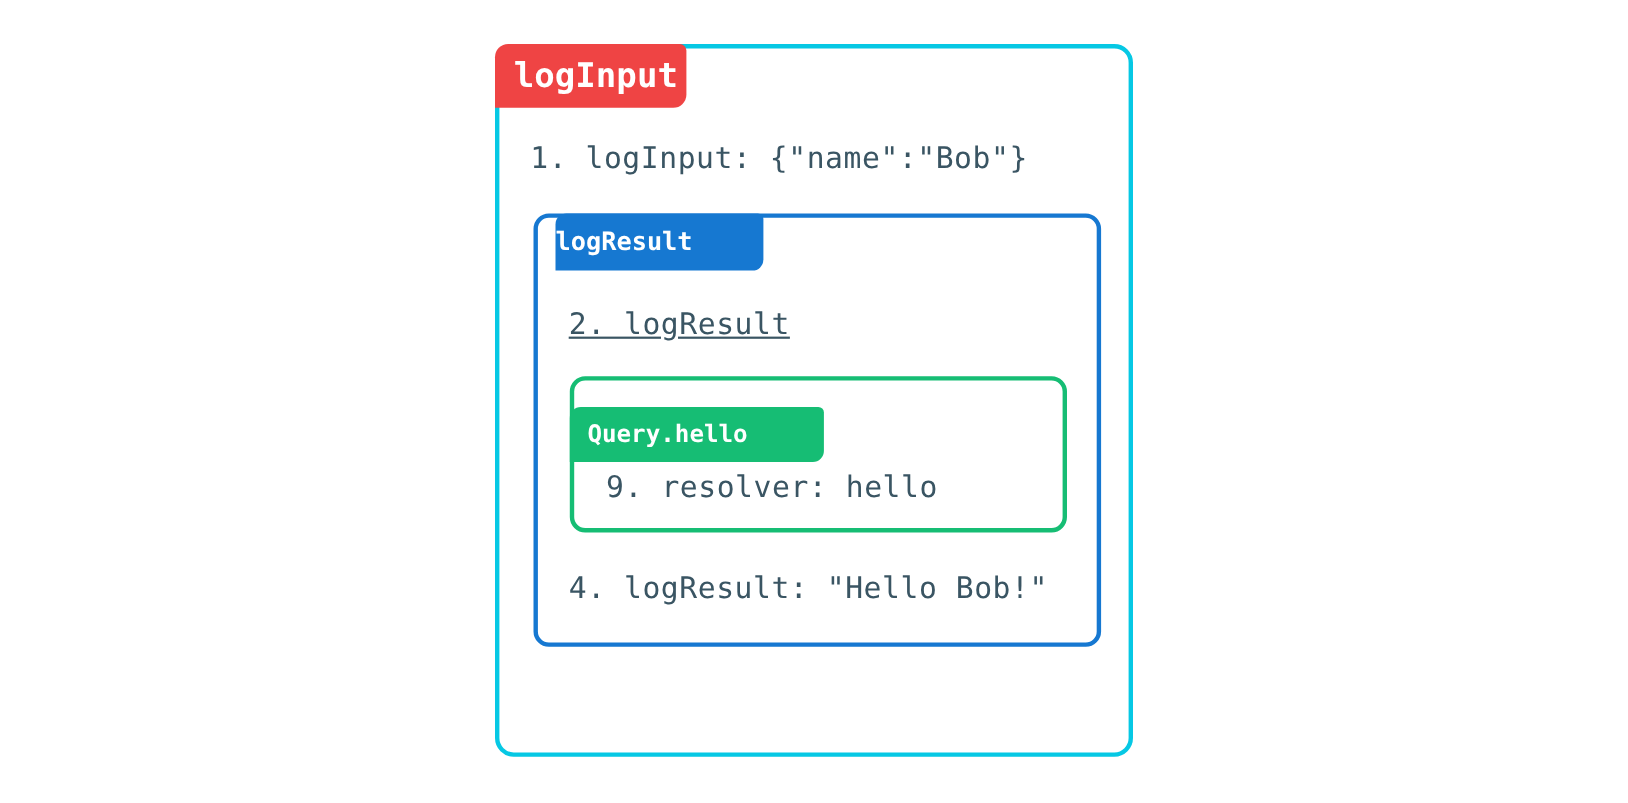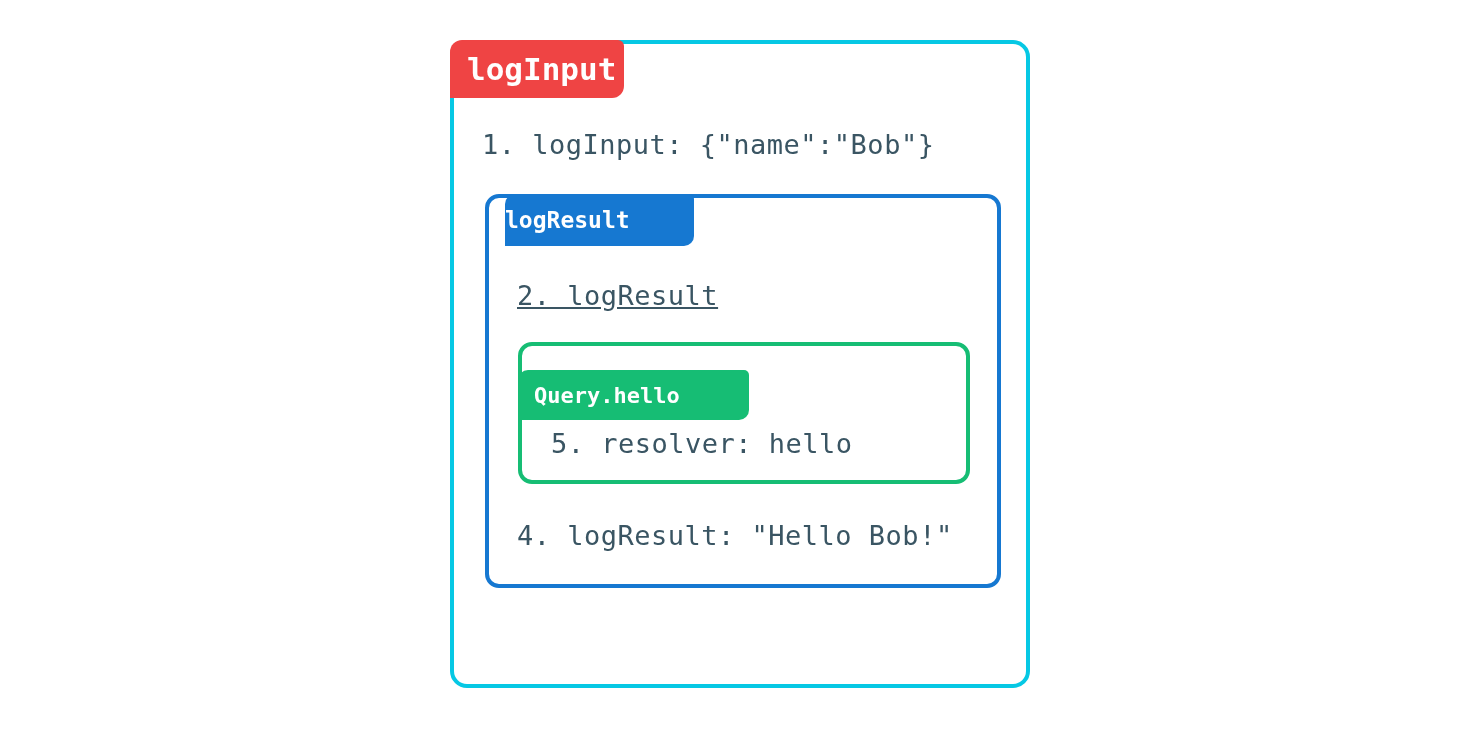--- a/index.html
+++ b/index.html
@@ -133,21 +133,21 @@
     <div class="trace-box box-middle">
 
       <div class="box-tab tab-middle">logResult</div>
 
       <div class="log-line line-2">2. logResult</div>
 
       <div class="trace-box box-inner">
 
         <div class="box-tab tab-inner">Query.hello</div>
 
-        <div class="log-line line-3">5. resolver: hello</div>
+        <div class="log-line line-3">9. resolver: hello</div>
 
       </div>
 
       <div class="log-line line-4">4. logResult: "Hello Bob!"</div>
 
     </div>
 
 
   </div>
 

